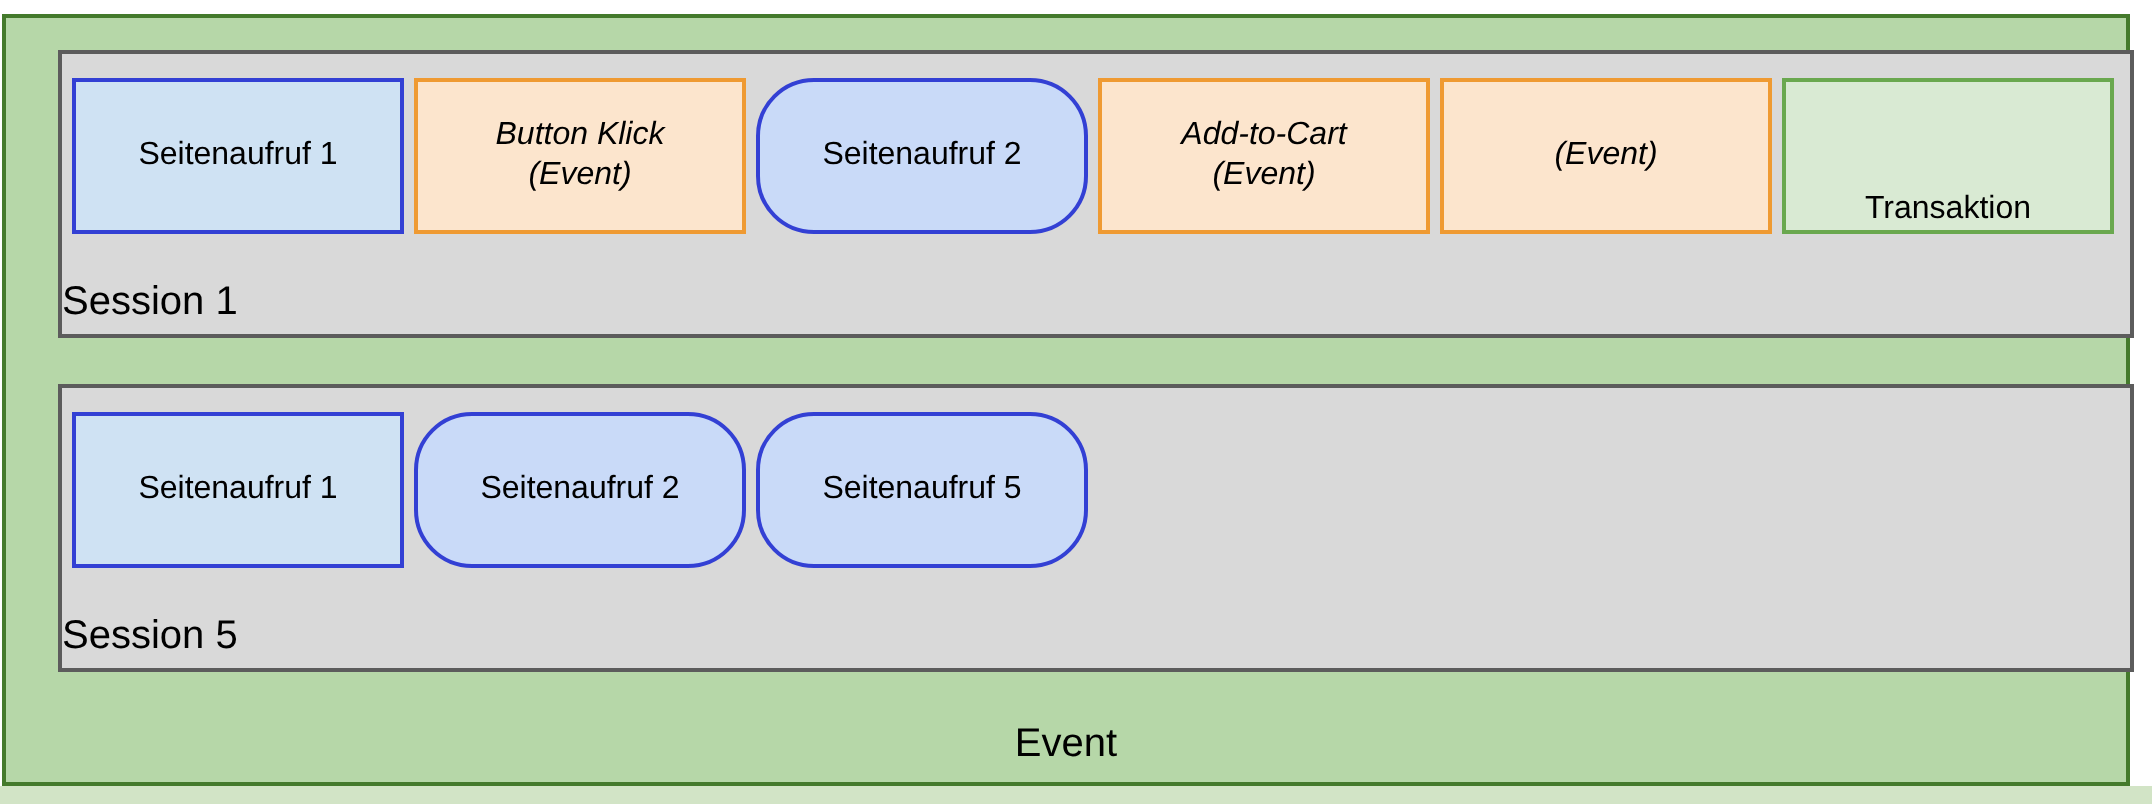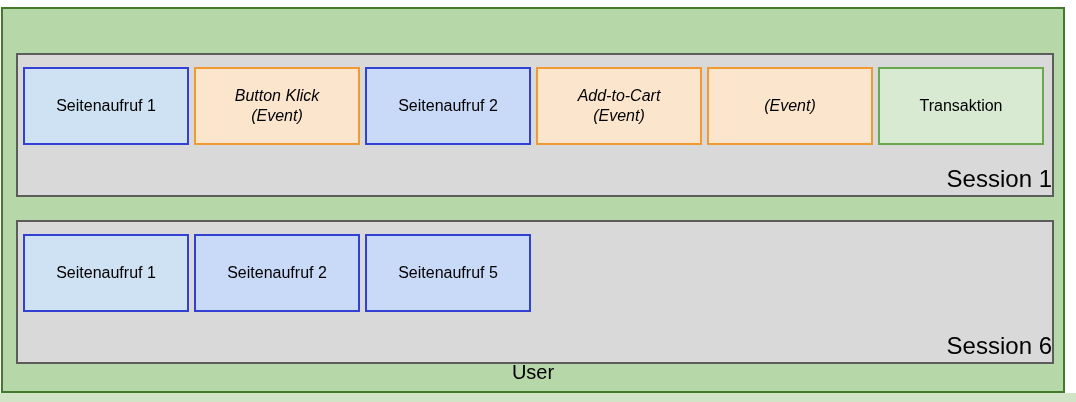--- a/index.html
+++ b/index.html
@@ -20,26 +20,25 @@
     border: 2px solid var(--outer-border, #447a2c);
   }
   .bottom-strip {
     position: absolute;
     left: 0; top: 393px;
     width: 1076px; height: 9px;
     background: var(--bottom-strip, #d2e4c6);
   }
   .session {
     position: absolute;
-    left: 13px;
+    left: 26px;
     width: 1038px; height: 144px;
     box-sizing: border-box;
     background: var(--session-fill, #d9d9d9);
     border: 2px solid var(--session-border, #5c5c5c);
-    margin-top: 28px;
   }
   .session.s1 { top: 16px; }
   .session.s2 { top: 183px; }
   .boxes {
     position: absolute;
     left: 5px; top: 12px;
     display: flex;
     gap: 5px;
   }
   .box {
@@ -48,28 +47,28 @@
     border: 2px solid transparent;
     display: flex;
     flex-direction: column;
     align-items: center;
     justify-content: center;
     text-align: center;
     font-size: 16px;
     line-height: 20px;
   }
   .box.pv1 { background: var(--pv1-fill, #cfe2f3); border-color: var(--blue-border, #3340d4); }
-  .box.pv2 { background: var(--pv2-fill, #c9daf8); border-color: var(--blue-border, #3340d4); }
+  .box.pv2 { background: var(--pv2-fill, #c9daf8); border-color: var(--blue-border, #3340d4); border-radius: 29px; }
   .box.event { background: var(--event-fill, #fce5cd); border-color: var(--event-border, #ef9a32); font-style: italic; }
-  .box.transaction { background: var(--transaction-fill, #d9ead3); border-color: var(--transaction-border, #6aa84f); }
+  .box.transaction { background: var(--transaction-fill, #d9ead3); border-color: var(--transaction-border, #6aa84f); justify-content: flex-end; }
   .session-label {
     position: absolute;
     left: 0; right: 0; bottom: 5px;
-    text-align: right;
-    font-size: 24px;
+    text-align: left;
+    font-size: 20px;
     line-height: 22px;
   }
   .user-label {
     position: absolute;
     left: 0; right: 0; bottom: 7px;
     text-align: center;
     font-size: 20px;
     line-height: 24px;
   }
 </style>
@@ -109,19 +108,19 @@
       <div class="box pv1">
         <span>Seitenaufruf 1</span>
       </div>
       <div class="box pv2">
         <span>Seitenaufruf 2</span>
       </div>
       <div class="box pv2">
         <span>Seitenaufruf 5</span>
       </div>
     </div>
-    <div class="session-label">Session 6</div>
+    <div class="session-label">Session 5</div>
   </div>
 
-  <div class="user-label">User</div>
+  <div class="user-label">Event</div>
 </div>
 
 <div class="bottom-strip"></div>
 
 </body></html>

